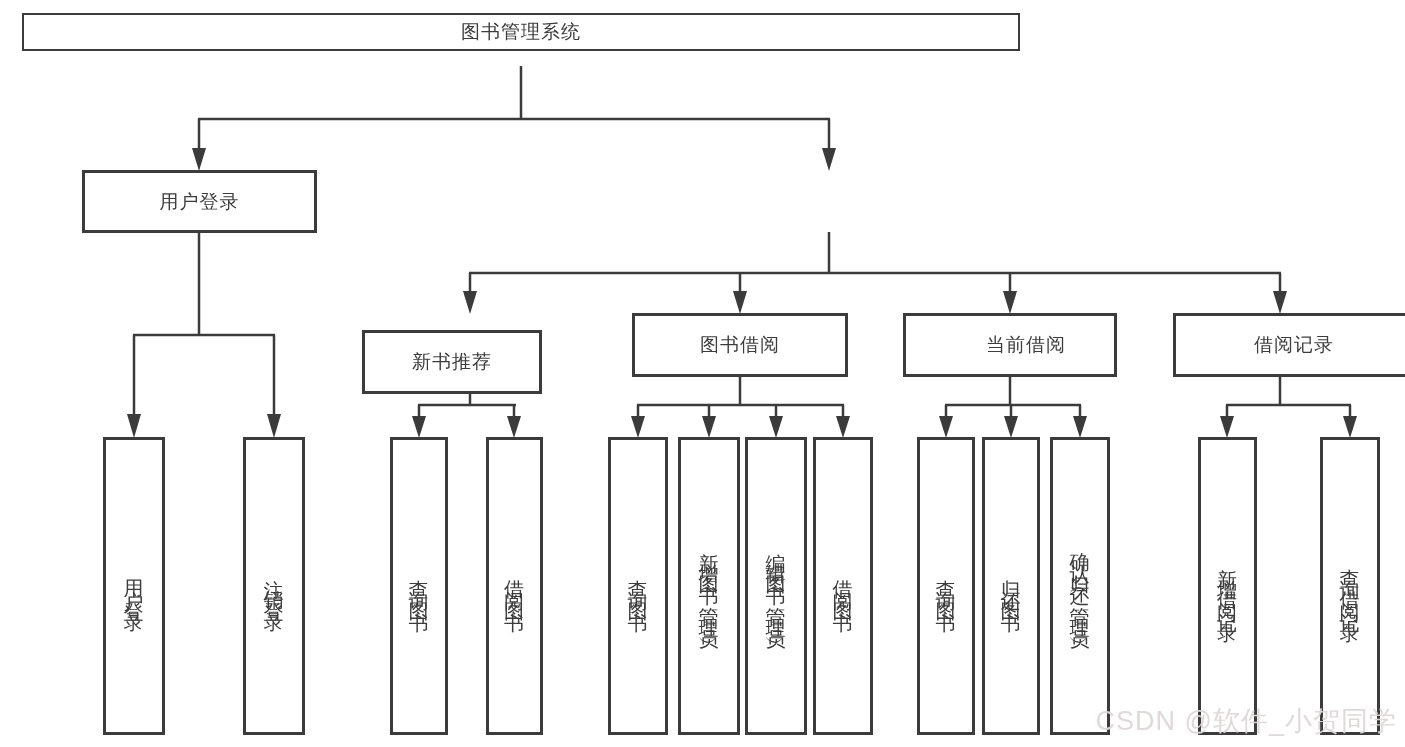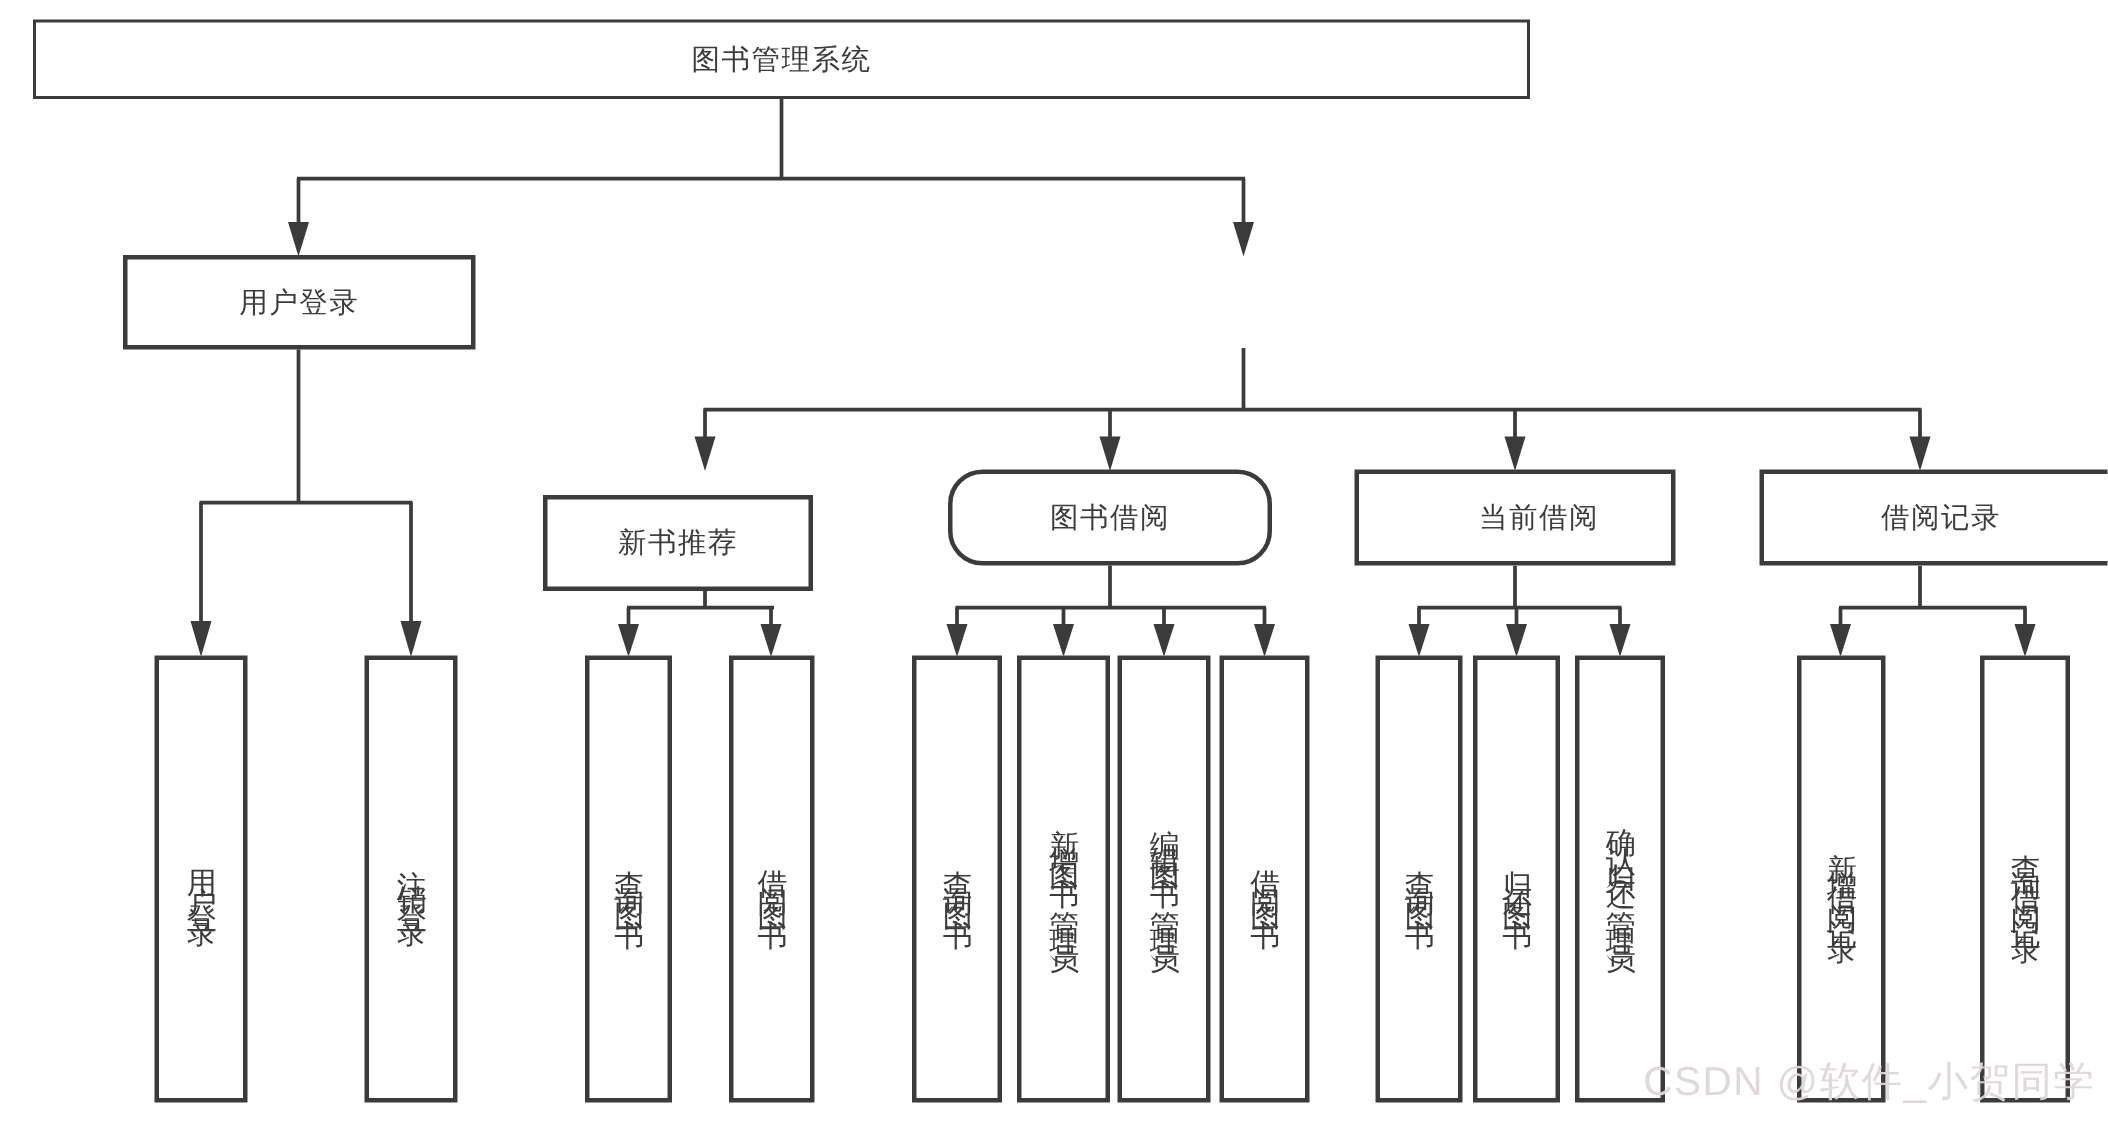--- a/index.html
+++ b/index.html
@@ -92,26 +92,26 @@
       <polygon points="769,416 783,416 776,438"></polygon>
       <polygon points="836,416 850,416 843,438"></polygon>
       <polygon points="939,416 953,416 946,438"></polygon>
       <polygon points="1004,416 1018,416 1011,438"></polygon>
       <polygon points="1073,416 1087,416 1080,438"></polygon>
       <polygon points="1220,416 1234,416 1227,438"></polygon>
       <polygon points="1343,416 1357,416 1350,438"></polygon>
     </g>
   </svg>
 
-  <div class="box root" style="left:22px;top:13px;width:998px;height:53px;">图书管理系统</div>
+  <div class="box root" style="left:22px;top:13px;width:998px;height:38px;">图书管理系统</div>
 
   <div class="box" style="left:82px;top:170px;width:235px;height:63px;">用户登录</div>
 
   <div class="box" style="left:362px;top:330px;width:180px;height:64px;">新书推荐</div>
-  <div class="box" style="left:632px;top:313px;width:216px;height:64px;border-radius:23px;">图书借阅</div>
+  <div class="box" style="left:632px;top:313px;width:216px;height:64px;">图书借阅</div>
   <div class="box" style="left:903px;top:313px;width:214px;height:64px;padding-left:32px;">当前借阅</div>
   <div class="box" style="left:1173px;top:313px;width:242px;height:64px;">借阅记录</div>
 
   <div class="box vbox" style="left:103px;top:437px;width:62px;height:298px;">用户登录</div>
   <div class="box vbox" style="left:243px;top:437px;width:62px;height:298px;">注销登录</div>
 
   <div class="box vbox" style="left:390px;top:437px;width:58px;height:298px;">查询图书</div>
   <div class="box vbox" style="left:486px;top:437px;width:57px;height:298px;">借阅图书</div>
 
   <div class="box vbox" style="left:608px;top:437px;width:60px;height:298px;">查询图书</div>

